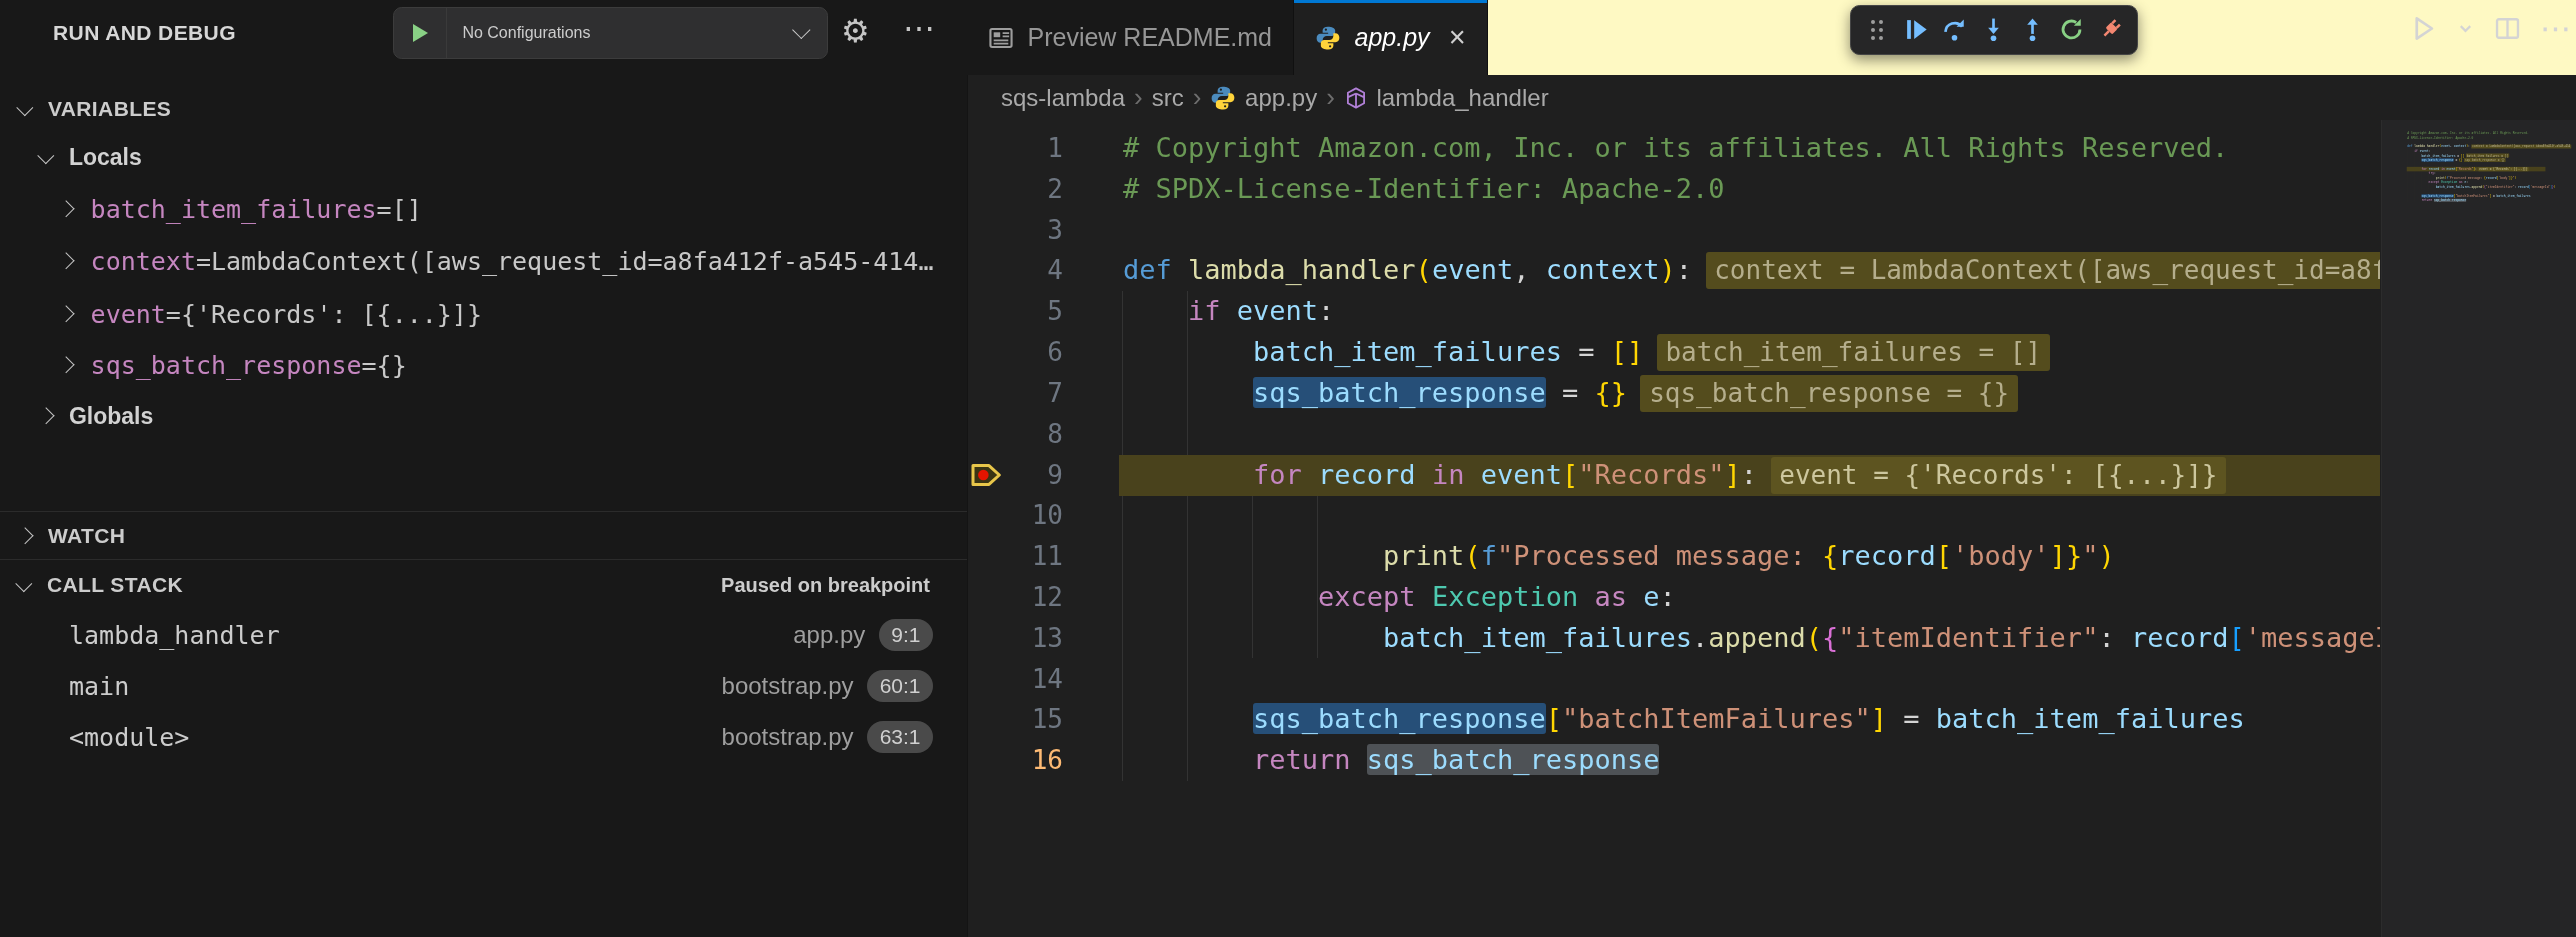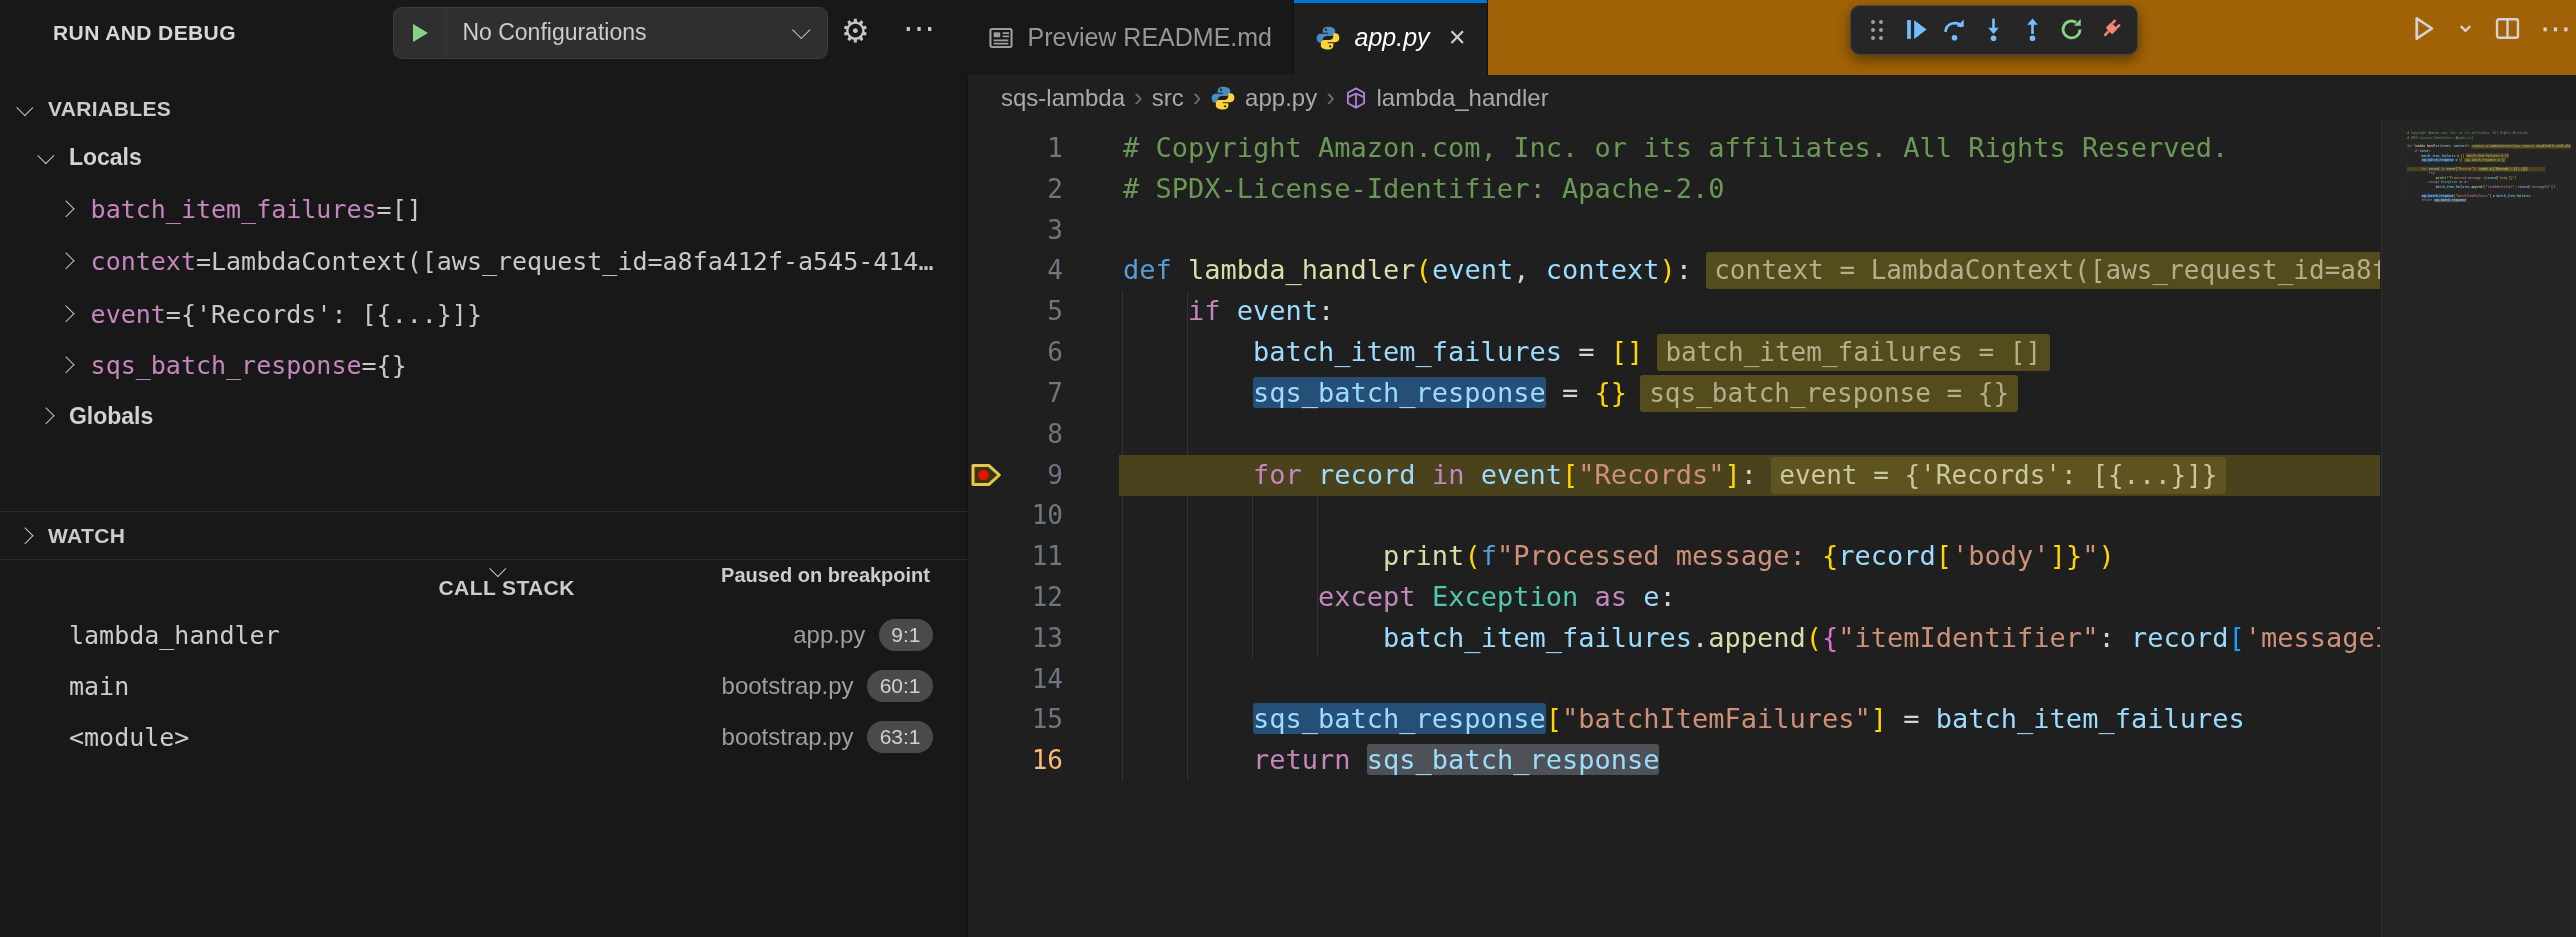--- a/index.html
+++ b/index.html
@@ -24,26 +24,26 @@
   .frame-name{font-size:25px;color:#cccccc;margin-left:0;}
   .frame-right{position:absolute;right:34px;display:flex;align-items:center;gap:13.5px;}
   .frame-file{font-size:24px;color:#9e9e9e;}
   .badge{font-size:21px;color:#d0d0d0;background:#4a4a4a;border-radius:962px;padding:3.9px 12.5px;}
 
   
   .picker{position:absolute;left:393px;top:6.7px;width:433px;height:50px;background:#2f2f30;
           border:1px solid #3c3c3c;border-radius:8.7px;display:flex;align-items:center;}
   .picker-play{width:52px;height:100%;display:flex;align-items:center;justify-content:center;border-right:1px solid #3a3a3a;}
   .tri-green{width:0;height:0;border-left:15.4px solid #89d185;border-top:9.6px solid transparent;border-bottom:9.6px solid transparent;}
-  .picker-label{flex:1;padding-left:15.4px;font-size:23px;color:#cccccc;}
+  .picker-label{flex:1;padding-left:15.4px;font-size:16px;color:#cccccc;}
   .picker-chev{margin-right:19px;width:11.6px;height:11.6px;border-right:1.9px solid #cccccc;border-bottom:1.9px solid #cccccc;transform:rotate(45deg) translate(-1.9px,-1.9px);}
   .glyph-btn{position:absolute;color:#c5c5c5;font-size:32px;line-height:1;}
 
   
-  .tabbar{position:absolute;left:967px;top:0;right:0;height:75px;background:#a16207;display:flex;}
+  .tabbar{position:absolute;left:967px;top:0;right:0;height:75px;background:#fef9c3;display:flex;}
   .tab{position:relative;height:75px;display:flex;align-items:center;padding:0 21px;gap:13.5px;
        background:#181818;border-right:1px solid #101010;}
   .tab.active{background:#1f1f1f;}
   .tab.active::before{content:"";position:absolute;left:0;top:0;right:0;height:2.9px;background:#0078d4;}
   .tab-label{font-size:25px;color:#969696;}
   .tab.active .tab-label{color:#ffffff;font-style:italic;}
   .tab-close{font-size:29px;color:#cfcfcf;margin-left:5.8px;}
   .crumbs{position:absolute;left:1001px;top:75px;height:45px;display:flex;align-items:center;gap:9px;}
   .crumb{font-size:24px;color:#a9a9a9;display:flex;align-items:center;gap:8.7px;}
   .crumb-sep{font-size:26px;color:#6e6e6e;}
@@ -142,21 +142,21 @@
       <span class="grp-head">Globals</span>
     </div>
 
     <div class="divider" style="top:511px;"></div>
     <div class="sb-row" style="top:515px;height:42px;padding-left:19px;">
       <span class="chev right"></span>
       <span class="sec-head">WATCH</span>
     </div>
 
     <div class="divider" style="top:559px;"></div>
-    <div class="sb-row" style="top:564px;height:42px;padding-left:29px;flex-direction:column;">
+    <div class="sb-row" style="top:564px;height:42px;padding-left:18px;">
       <span class="chev down"></span>
       <span class="sec-head">CALL STACK</span>
       <span class="paused">Paused on breakpoint</span>
     </div>
     <div id="frame-rows">
         <div class="sb-row" style="top: 614px; height: 42px; padding-left: 69px;">
           <span class="frame-name mono">lambda_handler</span>
           <span class="frame-right">
             <span class="frame-file">app.py</span>
             <span class="badge">9:1</span>

